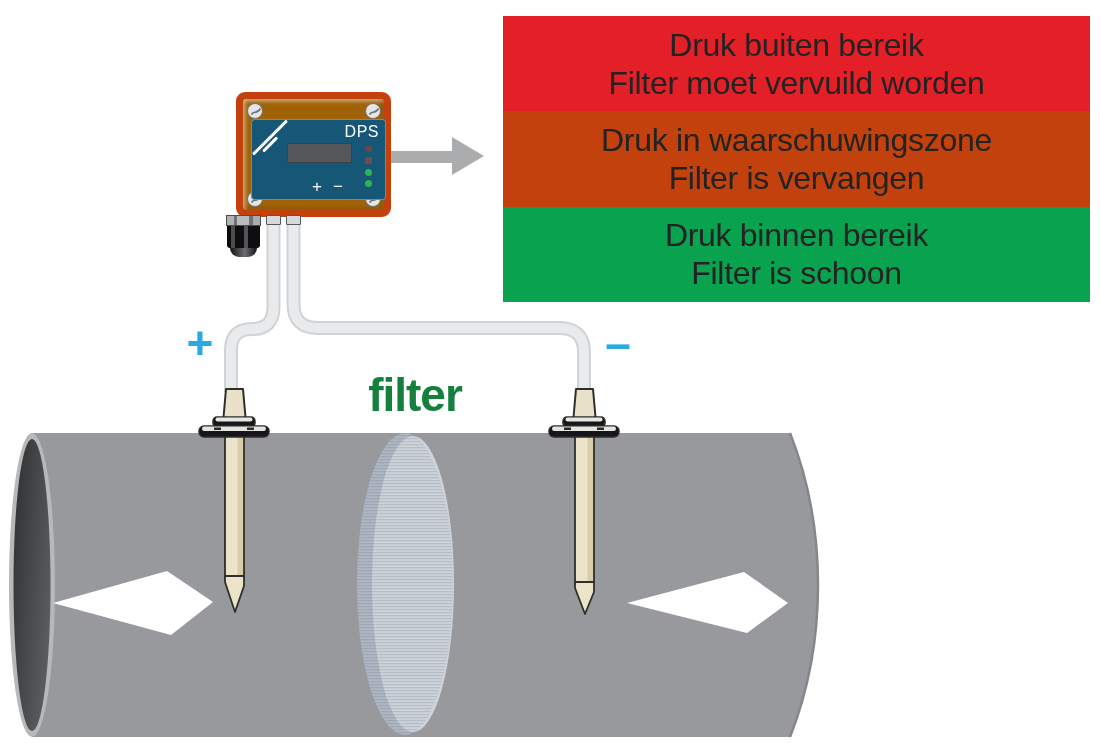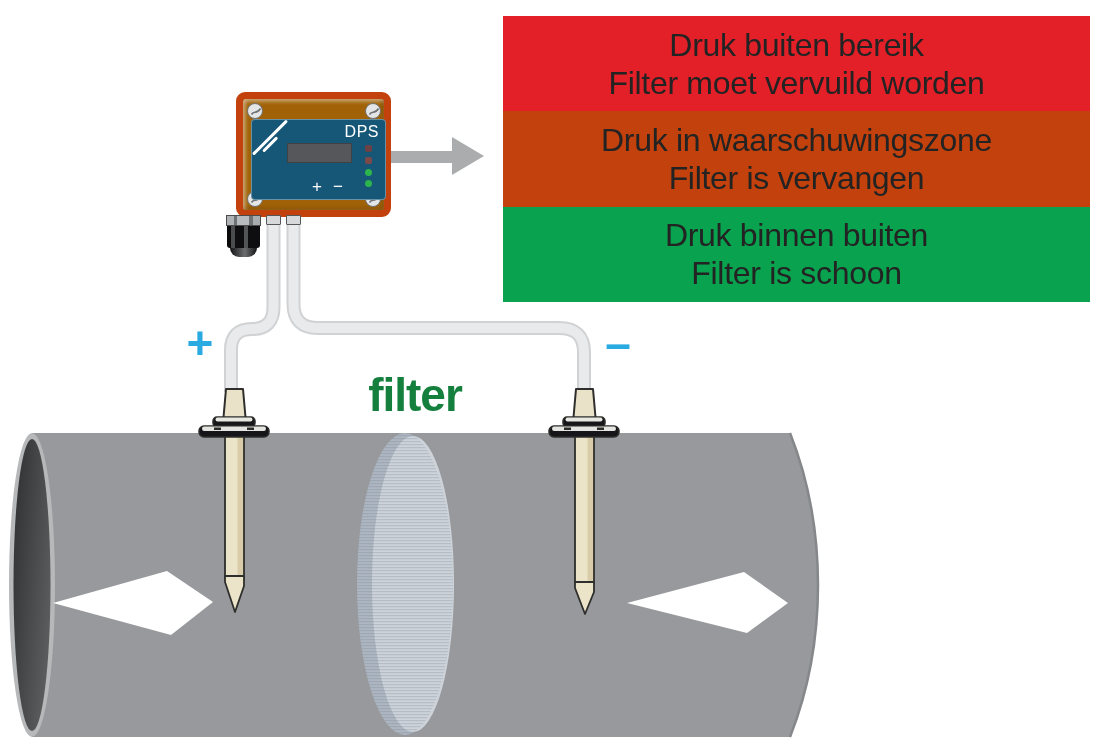--- a/index.html
+++ b/index.html
@@ -176,18 +176,18 @@
   <div class="legend" style="color: rgb(35, 35, 35);">
     <div class="legend-band" style="background-color: rgb(227, 32, 40);">
       <div>Druk buiten bereik</div>
       <div>Filter moet vervuild worden</div>
     </div>
     <div class="legend-band" style="background-color: #c2410c;">
       <div>Druk in waarschuwingszone</div>
       <div>Filter is vervangen</div>
     </div>
     <div class="legend-band" style="background-color: rgb(9, 162, 78);">
-      <div>Druk binnen buiten</div>
+      <div>Druk binnen bereik</div>
       <div>Filter is schoon</div>
     </div>
   </div>
 
 </div>
 
 </body></html>

